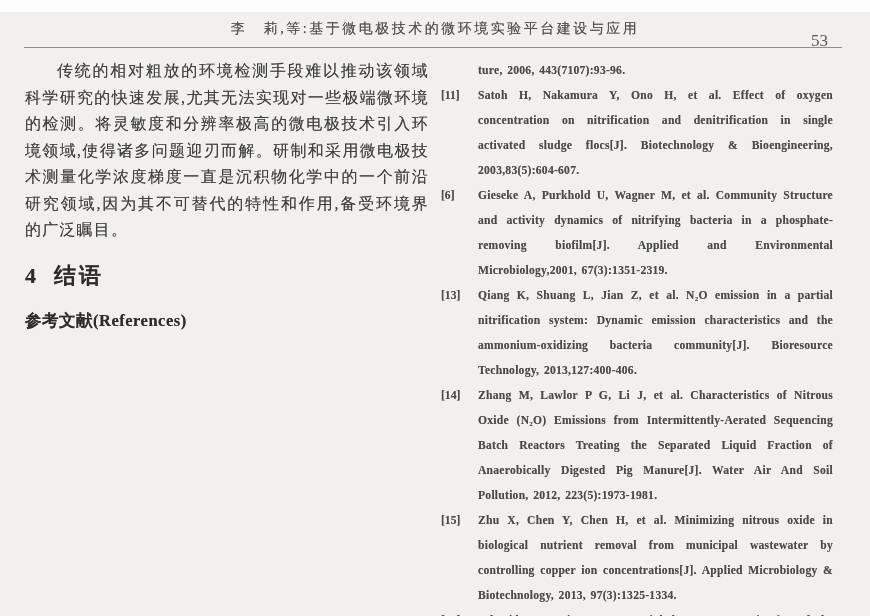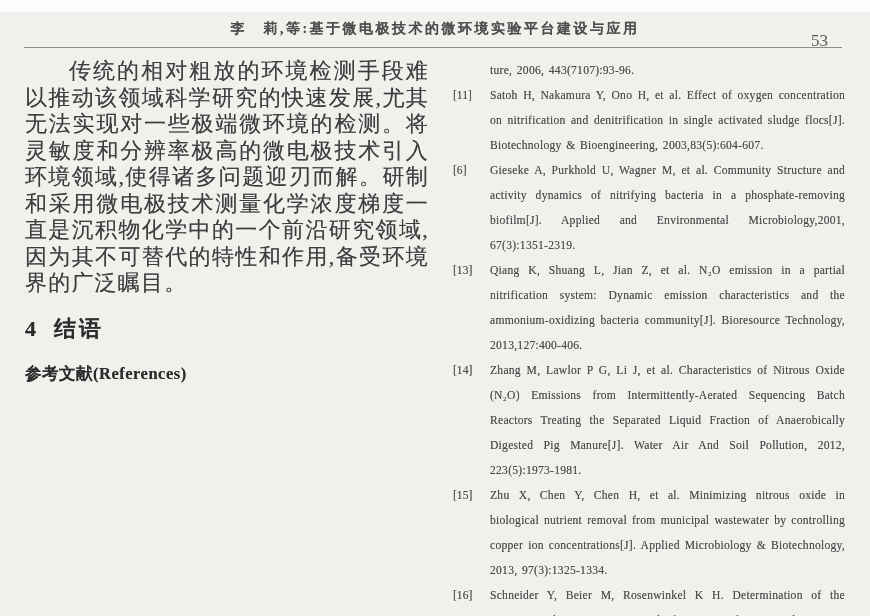--- a/index.html
+++ b/index.html
@@ -38,21 +38,20 @@
   .running-title {
     position: absolute;
     top: 6px;
     left: 0;
     width: 870px;
     text-align: center;
     font-size: 14px;
     letter-spacing: 2.5px;
     color: #4d4d4d;
     text-shadow: 0 0 0.5px rgba(70,70,70,0.55);
-    font-weight: bold;
   }
   .page-number {
     position: absolute;
     top: 17px;
     right: 42px;
     font-size: 17px;
     color: #5a5a5a;
   }
   .header-rule {
     position: absolute;
@@ -71,27 +70,28 @@
     width: 820px;
     height: 562px;
     display: flex;
   }
   .col-left {
     width: 404px;
     padding-top: 4px;
   }
   .col-right {
     width: 392px;
-    margin-left: 24px;
+    margin-left: 12px;
     padding-top: 4px;
+    font-weight: bold;
   }
 
   
   .cn-para {
-    font-size: 22px;
+    font-size: 16px;
     line-height: 26.5px;
     letter-spacing: 1.2px;
     color: #3e3e3e;
     text-align: justify;
     text-indent: 2em;
     text-shadow: 0 0 0.5px rgba(55,55,55,0.5);
   }
   .section-heading {
     margin-top: 17px;
     margin-bottom: 15px;

